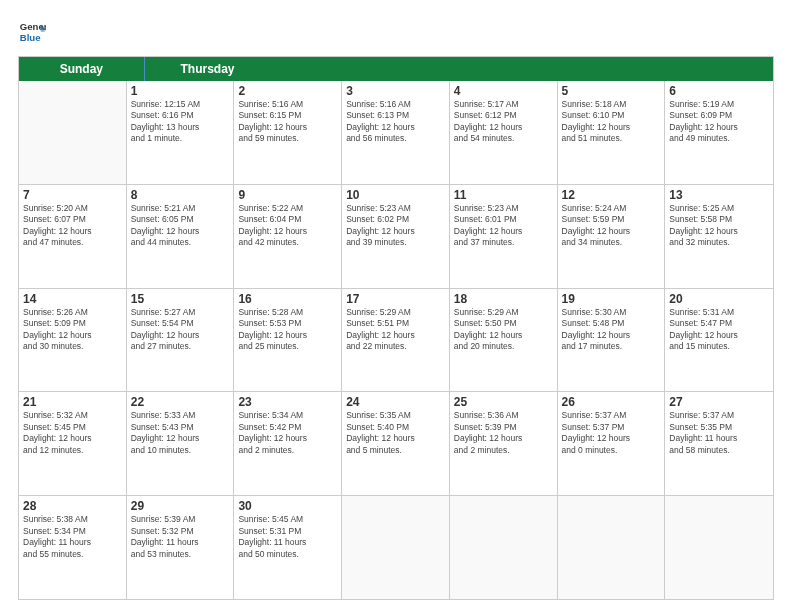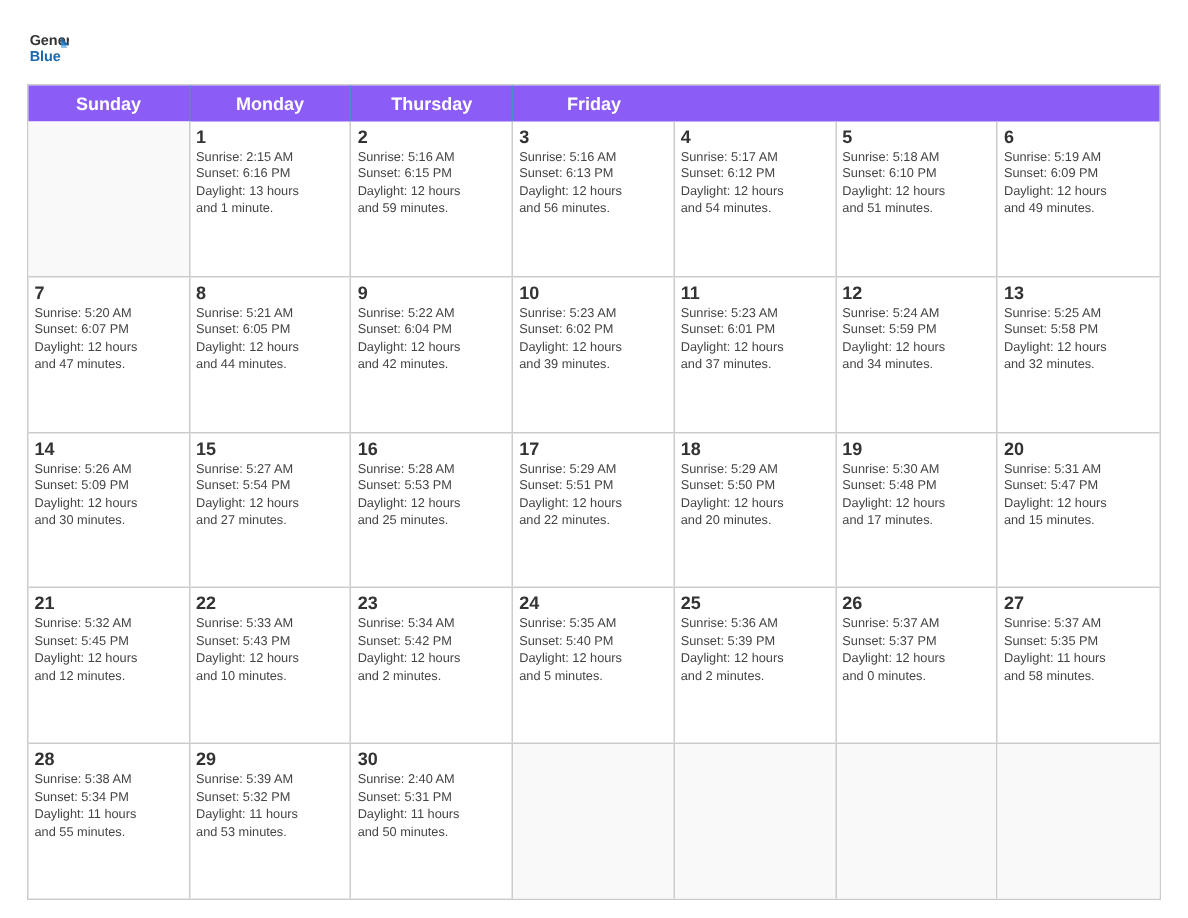--- a/index.html
+++ b/index.html
@@ -47,22 +47,22 @@
       margin-top: 2px;
     }
     .calendar {
       flex: 1;
       display: flex;
       flex-direction: column;
       border: 1px solid #ccc;
     }
     .cal-header {
       display: grid;
-      grid-template-columns: repeat(7, 1fr);
-      background: #8b5cf6;
+      grid-template-columns: repeat(6, 1fr);
+      background: #15803d;
     }
     .cal-header-cell {
       color: #fff;
       font-size: 12px;
       font-weight: bold;
       text-align: center;
       padding: 5px 2px;
       border-right: 1px solid #4a8ec4;
     }
     .cal-header-cell:last-child { border-right: none; }
@@ -121,30 +121,28 @@
     </div>
     <div class="title-block">
       <div class="month-title"></div>
       <div class="location"></div>
     </div>
   </div>
 
   <div class="calendar">
     <div class="cal-header" id="cal-header">
         <div class="cal-header-cell">Sunday</div>
-        <div class="cal-header-cell">Monday</div>
         <div class="cal-header-cell">Thursday</div>
-        <div class="cal-header-cell">Friday</div>
       </div>
     <div class="cal-body" id="cal-body">
         <div class="cal-row">
           <div class="cal-cell empty"></div>
           <div class="cal-cell">
             <span class="day-num">1</span>
-            <span class="cell-line">Sunrise: 2:15 AM</span>
+            <span class="cell-line">Sunrise: 12:15 AM</span>
             <span class="cell-line">Sunset: 6:16 PM</span>
             <span class="cell-line">Daylight: 13 hours</span>
             <span class="cell-line">and 1 minute.</span>
           </div>
           <div class="cal-cell">
             <span class="day-num">2</span>
             <span class="cell-line">Sunrise: 5:16 AM</span>
             <span class="cell-line">Sunset: 6:15 PM</span>
             <span class="cell-line">Daylight: 12 hours</span>
             <span class="cell-line">and 59 minutes.</span>
@@ -341,21 +339,21 @@
           </div>
           <div class="cal-cell">
             <span class="day-num">29</span>
             <span class="cell-line">Sunrise: 5:39 AM</span>
             <span class="cell-line">Sunset: 5:32 PM</span>
             <span class="cell-line">Daylight: 11 hours</span>
             <span class="cell-line">and 53 minutes.</span>
           </div>
           <div class="cal-cell">
             <span class="day-num">30</span>
-            <span class="cell-line">Sunrise: 2:40 AM</span>
+            <span class="cell-line">Sunrise: 5:45 AM</span>
             <span class="cell-line">Sunset: 5:31 PM</span>
             <span class="cell-line">Daylight: 11 hours</span>
             <span class="cell-line">and 50 minutes.</span>
           </div>
           <div class="cal-cell empty"></div>
           <div class="cal-cell empty"></div>
           <div class="cal-cell empty"></div>
           <div class="cal-cell empty"></div>
         </div>
       </div>

